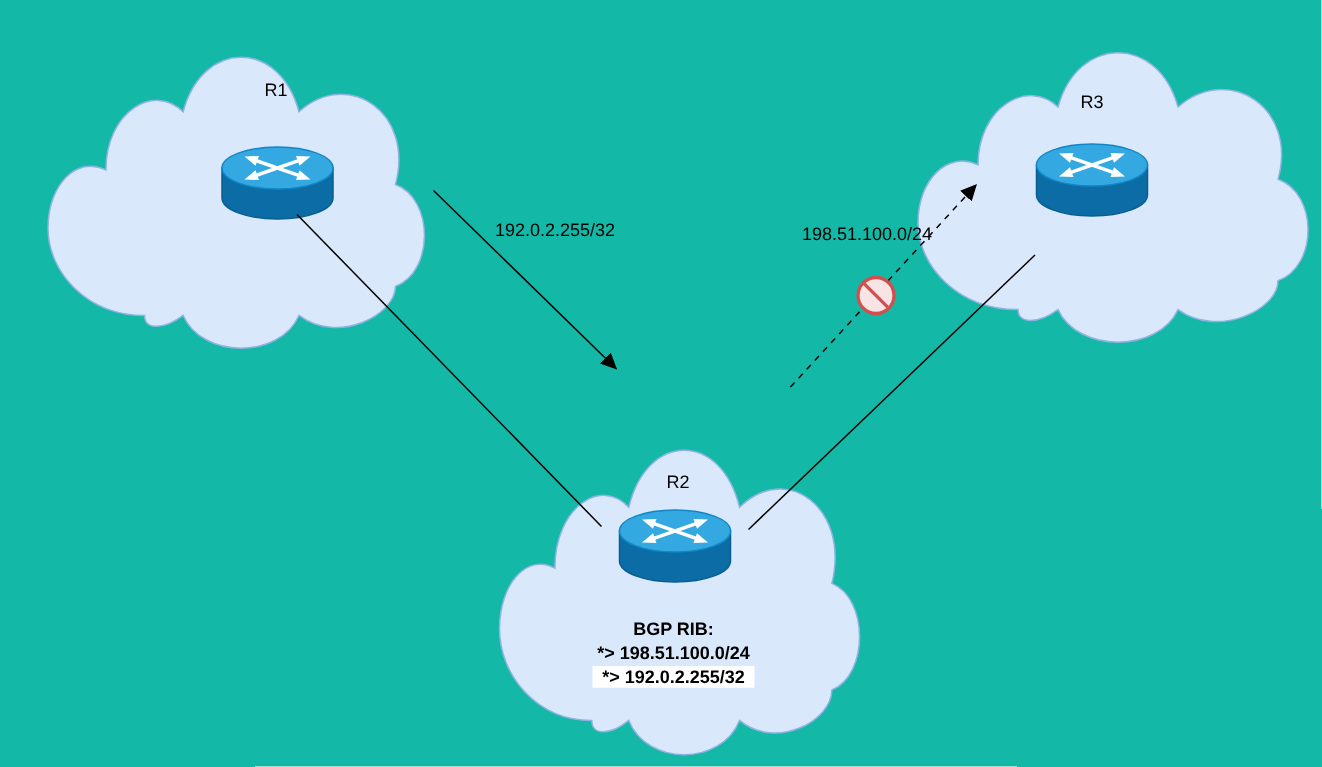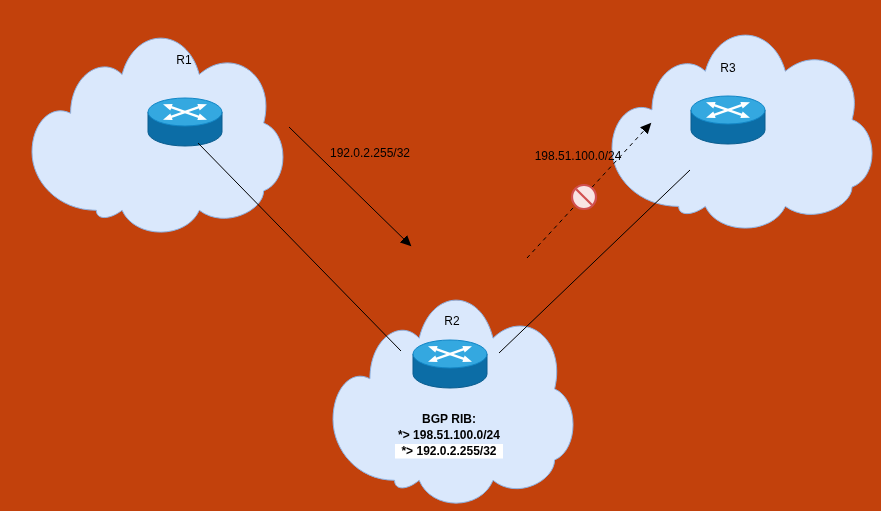--- a/index.html
+++ b/index.html
@@ -1,20 +1,20 @@
 <!DOCTYPE html>
 <html><head>
 <meta charset="utf-8">
 <style>
   html, body { margin: 0; padding: 0; background: #ffffff; }
   .canvas {
     position: relative;
     width: 881px;
     height: 511px;
-    background: #c2410c;
+    background: #14b8a6;
     overflow: hidden;
   }
   svg text {
     font-family: "Liberation Sans", "DejaVu Sans", sans-serif;
     font-size: 12px;
     fill: #000000;
   }
   .cloud {
     fill: #dae8fc;
     stroke: #8eb3e3;

